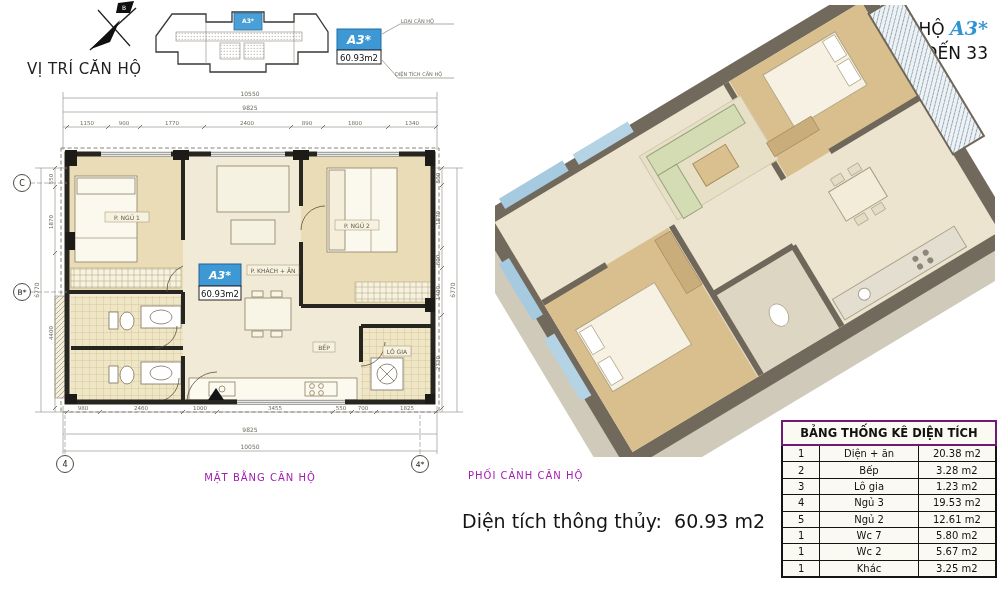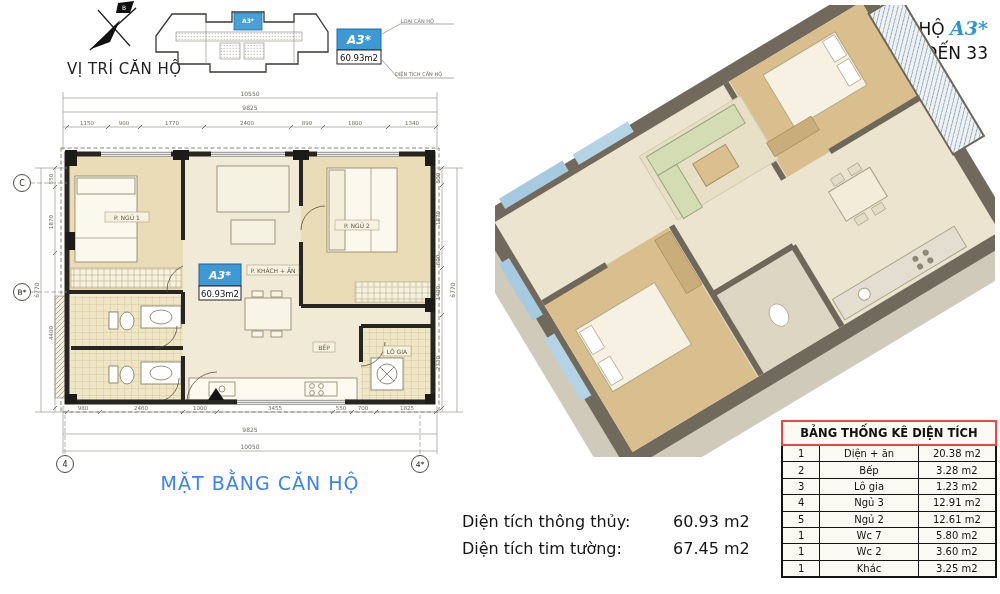--- a/index.html
+++ b/index.html
@@ -1,26 +1,26 @@
 <!DOCTYPE html>
 <html><head>
 <meta charset="utf-8">
 <style>
   html,body{margin:0;padding:0;background:#ffffff;}
   #sheet{position:relative;width:1000px;height:594px;background:#ffffff;overflow:hidden;
          font-family:"DejaVu Sans","Liberation Sans",sans-serif;color:#1c1c1c;}
   .abs{position:absolute;}
-  .caption{font-size:19px;letter-spacing:1px;color:#3b82f6;}
-  .loc-caption{font-size:15px;letter-spacing:.5px;color:#222;margin-left:40px;}
+  .caption{font-size:10px;letter-spacing:1px;color:#a21caf;}
+  .loc-caption{font-size:15px;letter-spacing:.5px;color:#222;}
   .hdr{font-size:17px;text-align:right;line-height:24px;color:#111;}
   .hdr .code{color:#2f93d4;font-weight:bold;font-style:italic;font-family:"DejaVu Serif","Liberation Serif",serif;font-size:19px;}
-  .areas{font-size:16px;line-height:27px;color:#141414;}
+  .areas{font-size:19px;line-height:27px;color:#141414;}
   .areas .lbl{display:inline-block;width:206px;}
   table.stat{border-collapse:collapse;background:#fbfaf2;width:216px;}
-  table.stat th{border:2px solid #ef4444;font-size:11.5px;font-weight:bold;padding:4px 0;color:#111;}
+  table.stat th{border:2px solid #701a75;font-size:11.5px;font-weight:bold;padding:4px 0;color:#111;}
   table.stat td{border:1px solid #141414;font-size:10px;text-align:center;padding:2.2px 0;color:#111;}
   table.stat{border:2px solid #141414;}
   td.c-no{width:40px;}
   td.c-name{width:106px;}
   td.c-area{width:82px;}
   svg text{font-family:"DejaVu Sans","Liberation Sans",sans-serif;}
   .dimtxt{font-size:5.5px;fill:#6f6b60;}
   .bigdim{font-size:6px;fill:#6f6b60;}
   .roomlbl{font-size:6px;fill:#5d584a;}
 </style>
@@ -375,30 +375,27 @@
         <circle cx="128" cy="114" r="3" fill="#8d8778"></circle>
           <circle cx="128" cy="123" r="3" fill="#8d8778"></circle>
         <circle cx="140" cy="114" r="3" fill="#8d8778"></circle>
           <circle cx="140" cy="123" r="3" fill="#8d8778"></circle>
       </g>
 
       <ellipse cx="-18" cy="92" rx="9" ry="12" fill="#ffffff" stroke="#a9a28c" stroke-width="0.8"></ellipse>
     </g>
   </svg>
 
+  <div class="abs caption" style="left:468px;top:470px;">PHỐI CẢNH CĂN HỘ</div>
 
   <div class="abs areas" style="left:462px;top:508px;">
     <div>
       <span class="lbl">Diện tích thông thủy:</span>
       <span>60.93 m2</span>
     </div>
-    <div>
-      <span class="lbl">Diện tích tim tường:</span>
-      <span>67.45 m2</span>
-    </div>
   </div>
 
   <table class="stat abs" style="left:781px;top:420px;">
     <tbody>
         <tr>
           <th colspan="3">BẢNG THỐNG KÊ DIỆN TÍCH</th>
         </tr>
     <tr>
       <td class="c-no">1</td>
       <td class="c-name">Diện + ăn</td>
@@ -410,36 +407,36 @@
       <td class="c-area">3.28 m2</td>
         </tr>
     <tr>
       <td class="c-no">3</td>
       <td class="c-name">Lô gia</td>
       <td class="c-area">1.23 m2</td>
         </tr>
     <tr>
       <td class="c-no">4</td>
       <td class="c-name">Ngủ 3</td>
-      <td class="c-area">12.91 m2</td>
+      <td class="c-area">19.53 m2</td>
         </tr>
     <tr>
       <td class="c-no">5</td>
       <td class="c-name">Ngủ 2</td>
       <td class="c-area">12.61 m2</td>
         </tr>
     <tr>
       <td class="c-no">1</td>
       <td class="c-name">Wc 7</td>
       <td class="c-area">5.80 m2</td>
         </tr>
     <tr>
       <td class="c-no">1</td>
       <td class="c-name">Wc 2</td>
-      <td class="c-area">3.60 m2</td>
+      <td class="c-area">5.67 m2</td>
         </tr>
     <tr>
       <td class="c-no">1</td>
       <td class="c-name">Khác</td>
       <td class="c-area">3.25 m2</td>
         </tr>
   </tbody>
     </table>
 
 </div>

